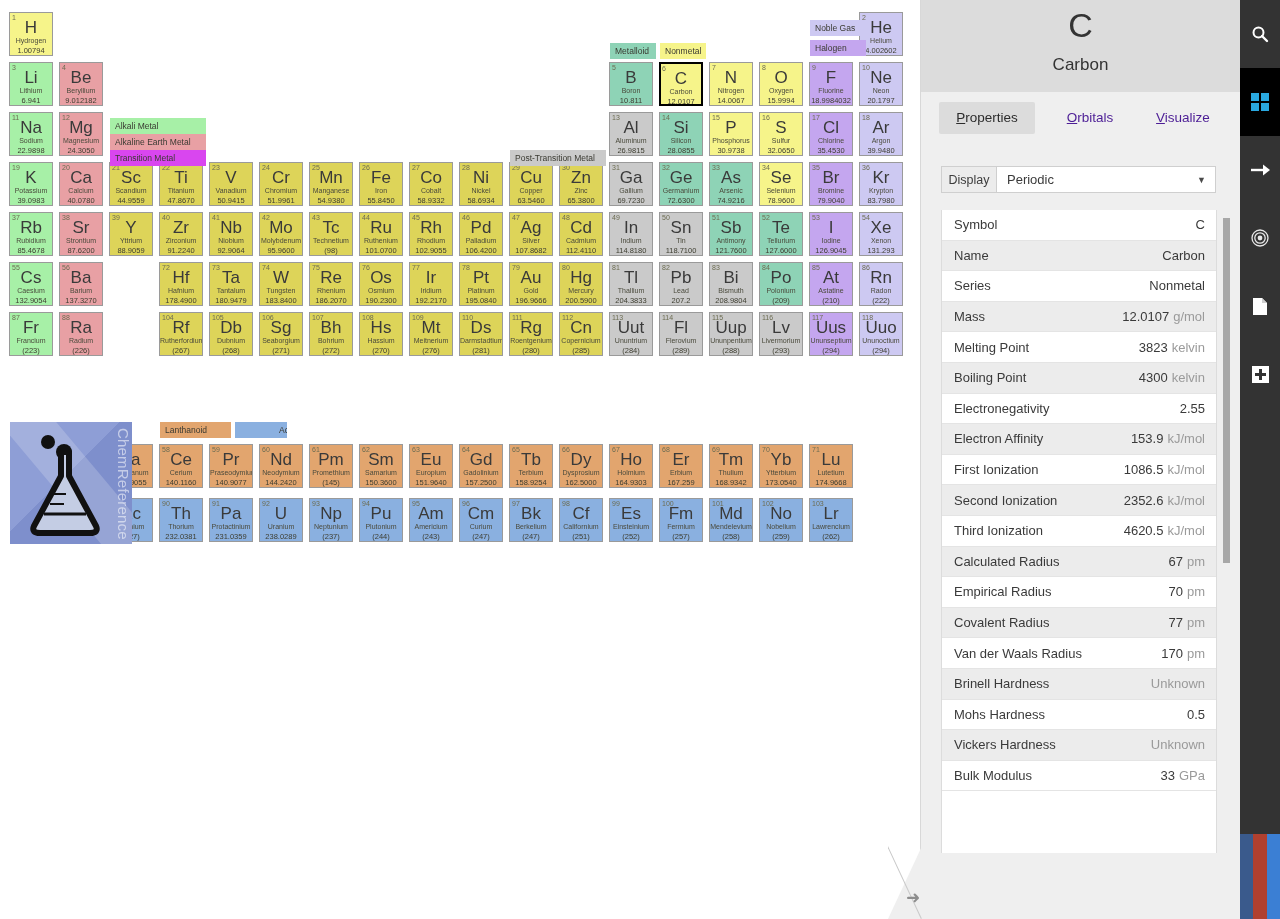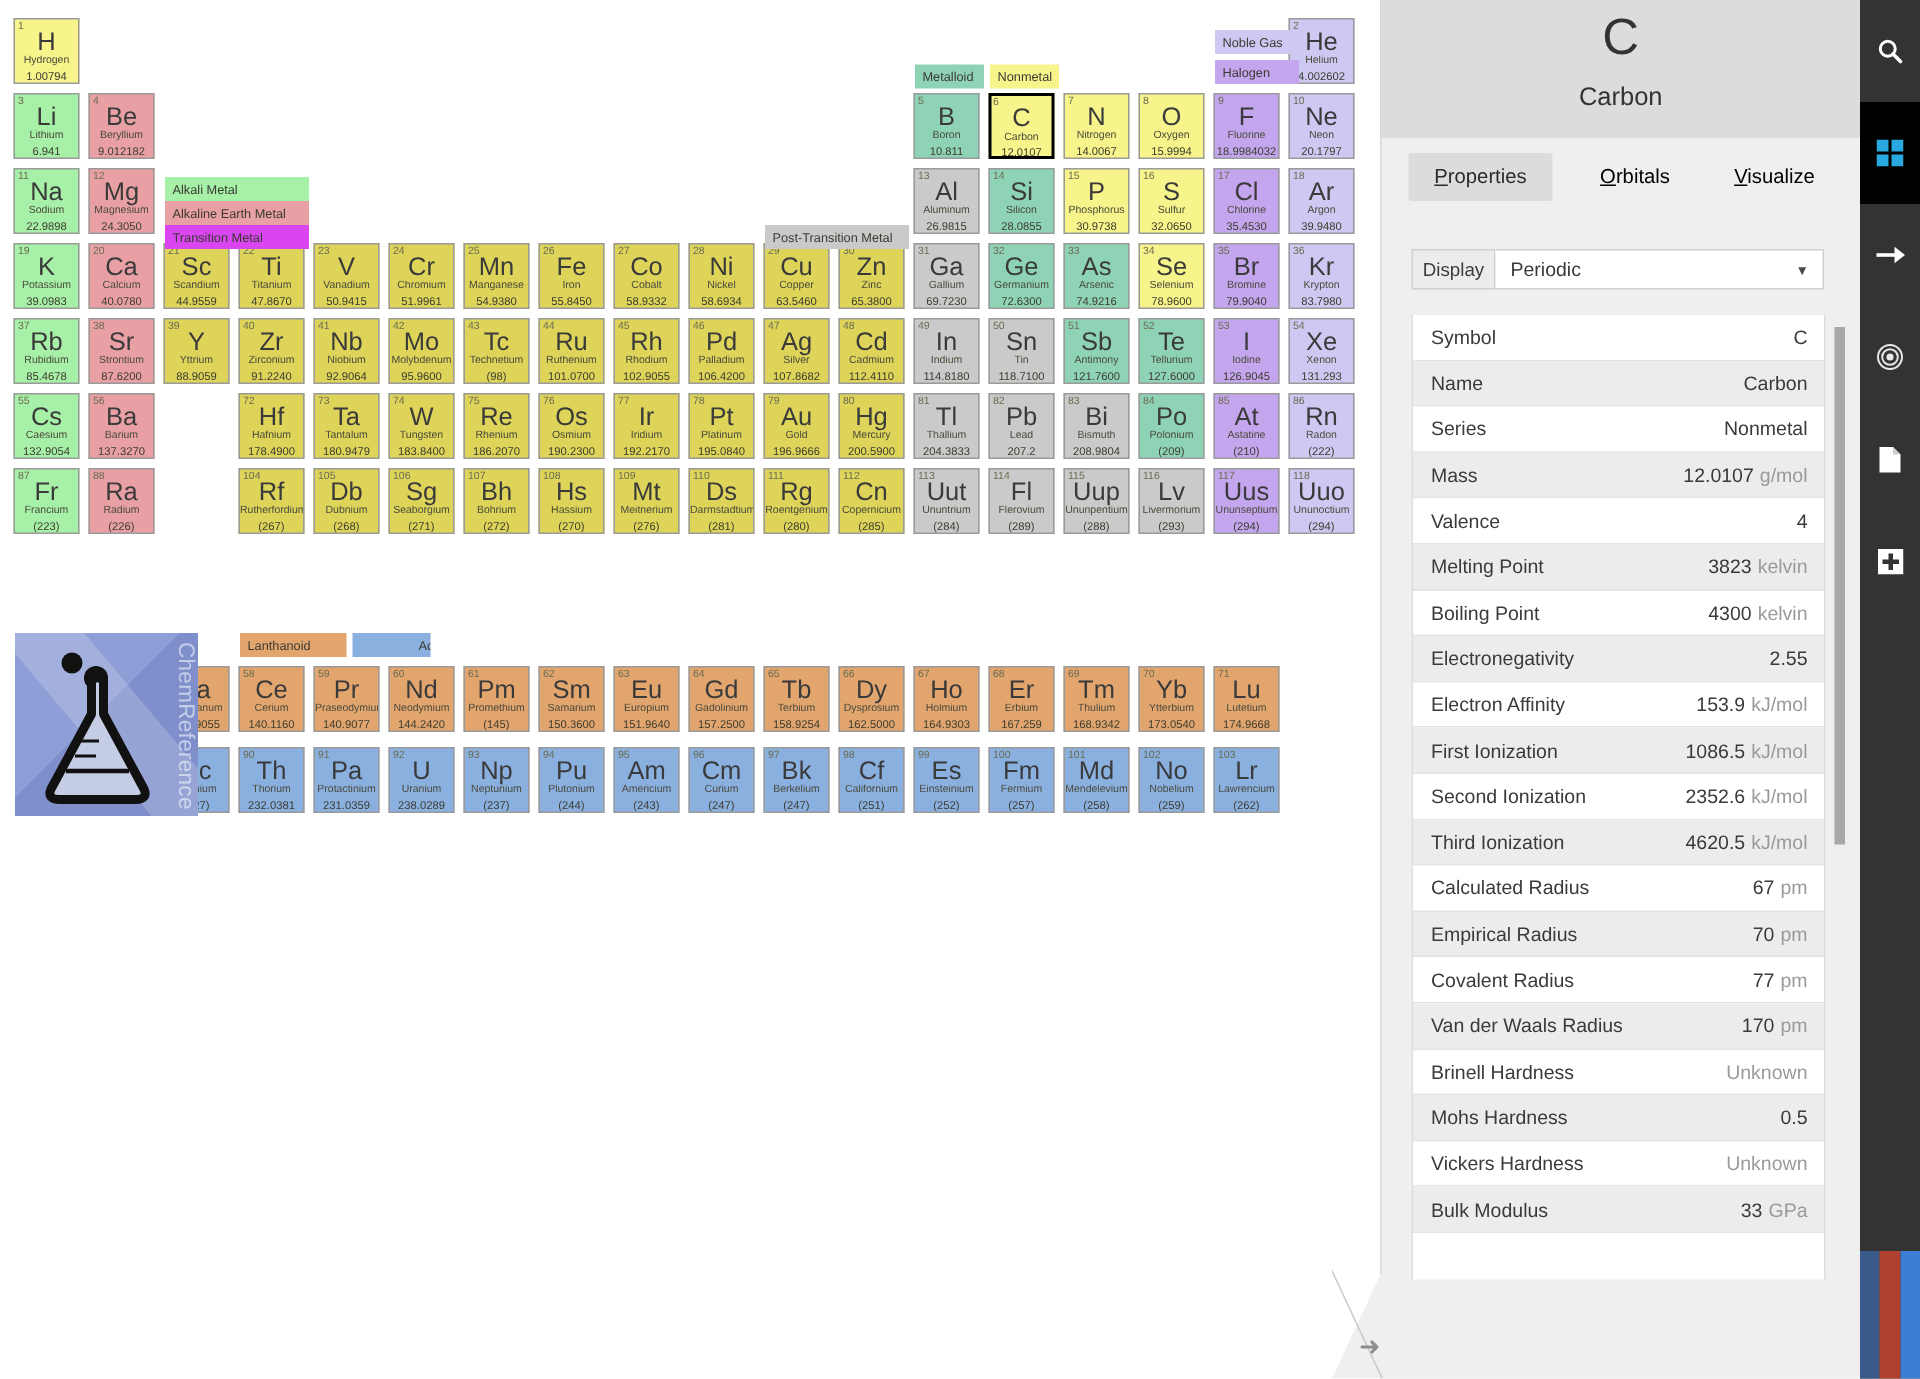--- a/index.html
+++ b/index.html
@@ -93,21 +93,21 @@
     position:absolute;left:0;right:0;top:5px;text-align:center;
     font-size:34px;line-height:40px;color:#333;
   }
   #panel-head .nm{
     position:absolute;left:0;right:0;top:55px;text-align:center;
     font-size:17px;line-height:20px;color:#333;
   }
   #tabs{position:absolute;left:0;top:92px;right:0;height:52px;}
   .tab{
     position:absolute;top:10px;height:32px;line-height:32px;
-    font-size:13.5px;color:#000000;text-align:center;cursor:pointer;
+    font-size:13.5px;color:#4c1d95;text-align:center;cursor:pointer;
   }
   .tab u{text-decoration:underline;}
   .tab.on{background:#dcdcdc;color:#2c2c2c;border-radius:2px;}
   #tab-prop{left:18px;width:96px;}
   #tab-orb{left:130px;width:78px;}
   #tab-vis{left:222px;width:80px;}
 
   #display-row{
     position:absolute;left:20px;top:166px;width:275px;height:27px;
     display:flex;align-items:stretch;
@@ -963,24 +963,20 @@
         <div class="prow">
           <span class="k">Series</span>
           <span class="v">Nonmetal</span>
         </div>
         <div class="prow">
           <span class="k">Mass</span>
           <span class="v">12.0107</span>
           <span class="u">g/mol</span>
         </div>
         <div class="prow">
-          <span class="k">Valence</span>
-          <span class="v">4</span>
-        </div>
-        <div class="prow">
           <span class="k">Melting Point</span>
           <span class="v">3823</span>
           <span class="u">kelvin</span>
         </div>
         <div class="prow">
           <span class="k">Boiling Point</span>
           <span class="v">4300</span>
           <span class="u">kelvin</span>
         </div>
         <div class="prow">

